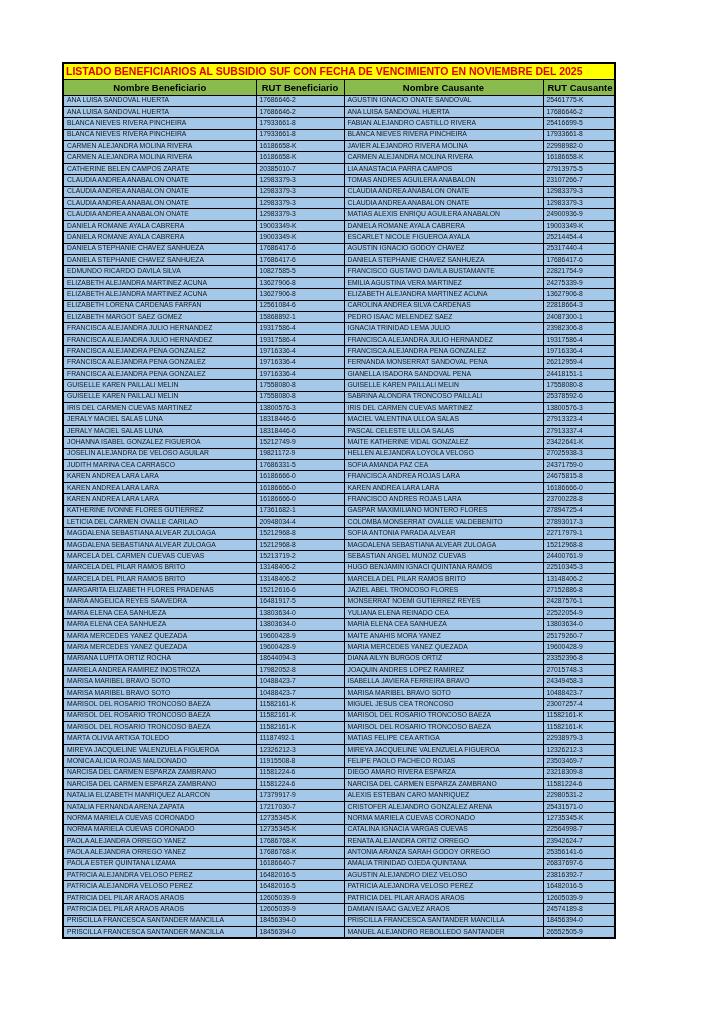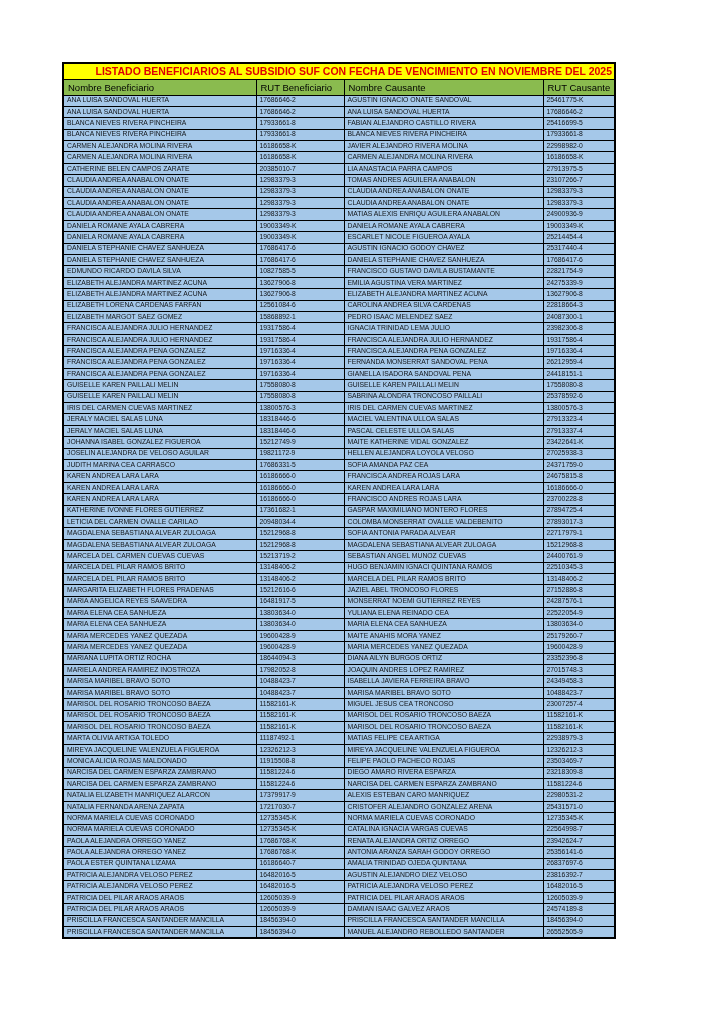--- a/index.html
+++ b/index.html
@@ -12,24 +12,24 @@
     font-family:"Liberation Sans", sans-serif; }
   .sheet{ position:absolute; left:62px; top:62px; width:552px; }
   table.listado{ width:552px; border-collapse:collapse; table-layout:fixed;
     border:2px solid var(--border); }
   col.c-name1{ width:193px; }
   col.c-rut1{ width:88px; }
   col.c-name2{ width:199px; }
   col.c-rut2{ width:72px; }
   td,th{ border:1px solid var(--border); overflow:hidden; white-space:nowrap; }
   .title-cell{ background:var(--title-bg); color:var(--title-text);
-    font-weight:bold; font-size:10.5px; text-align:right; height:16px;
+    font-weight:bold; font-size:10.5px; text-align:left; height:16px;
     letter-spacing:0px; padding:1px 2px; }
   th.colhead{ background:var(--header-bg); color:var(--header-text);
-    font-weight:normal; font-size:9.5px; text-align:left; height:16px;
+    font-weight:bold; font-size:9.5px; text-align:center; height:16px;
     padding:1px 4px; }
   tbody td{ background:var(--row-bg); color:#111418; font-size:6.8px;
     height:11.4px; padding:0 3px; line-height:1; vertical-align:middle; }
 </style>
 </head>
 <body>
 
 <div class="sheet">
   <table class="listado">
     <colgroup>

